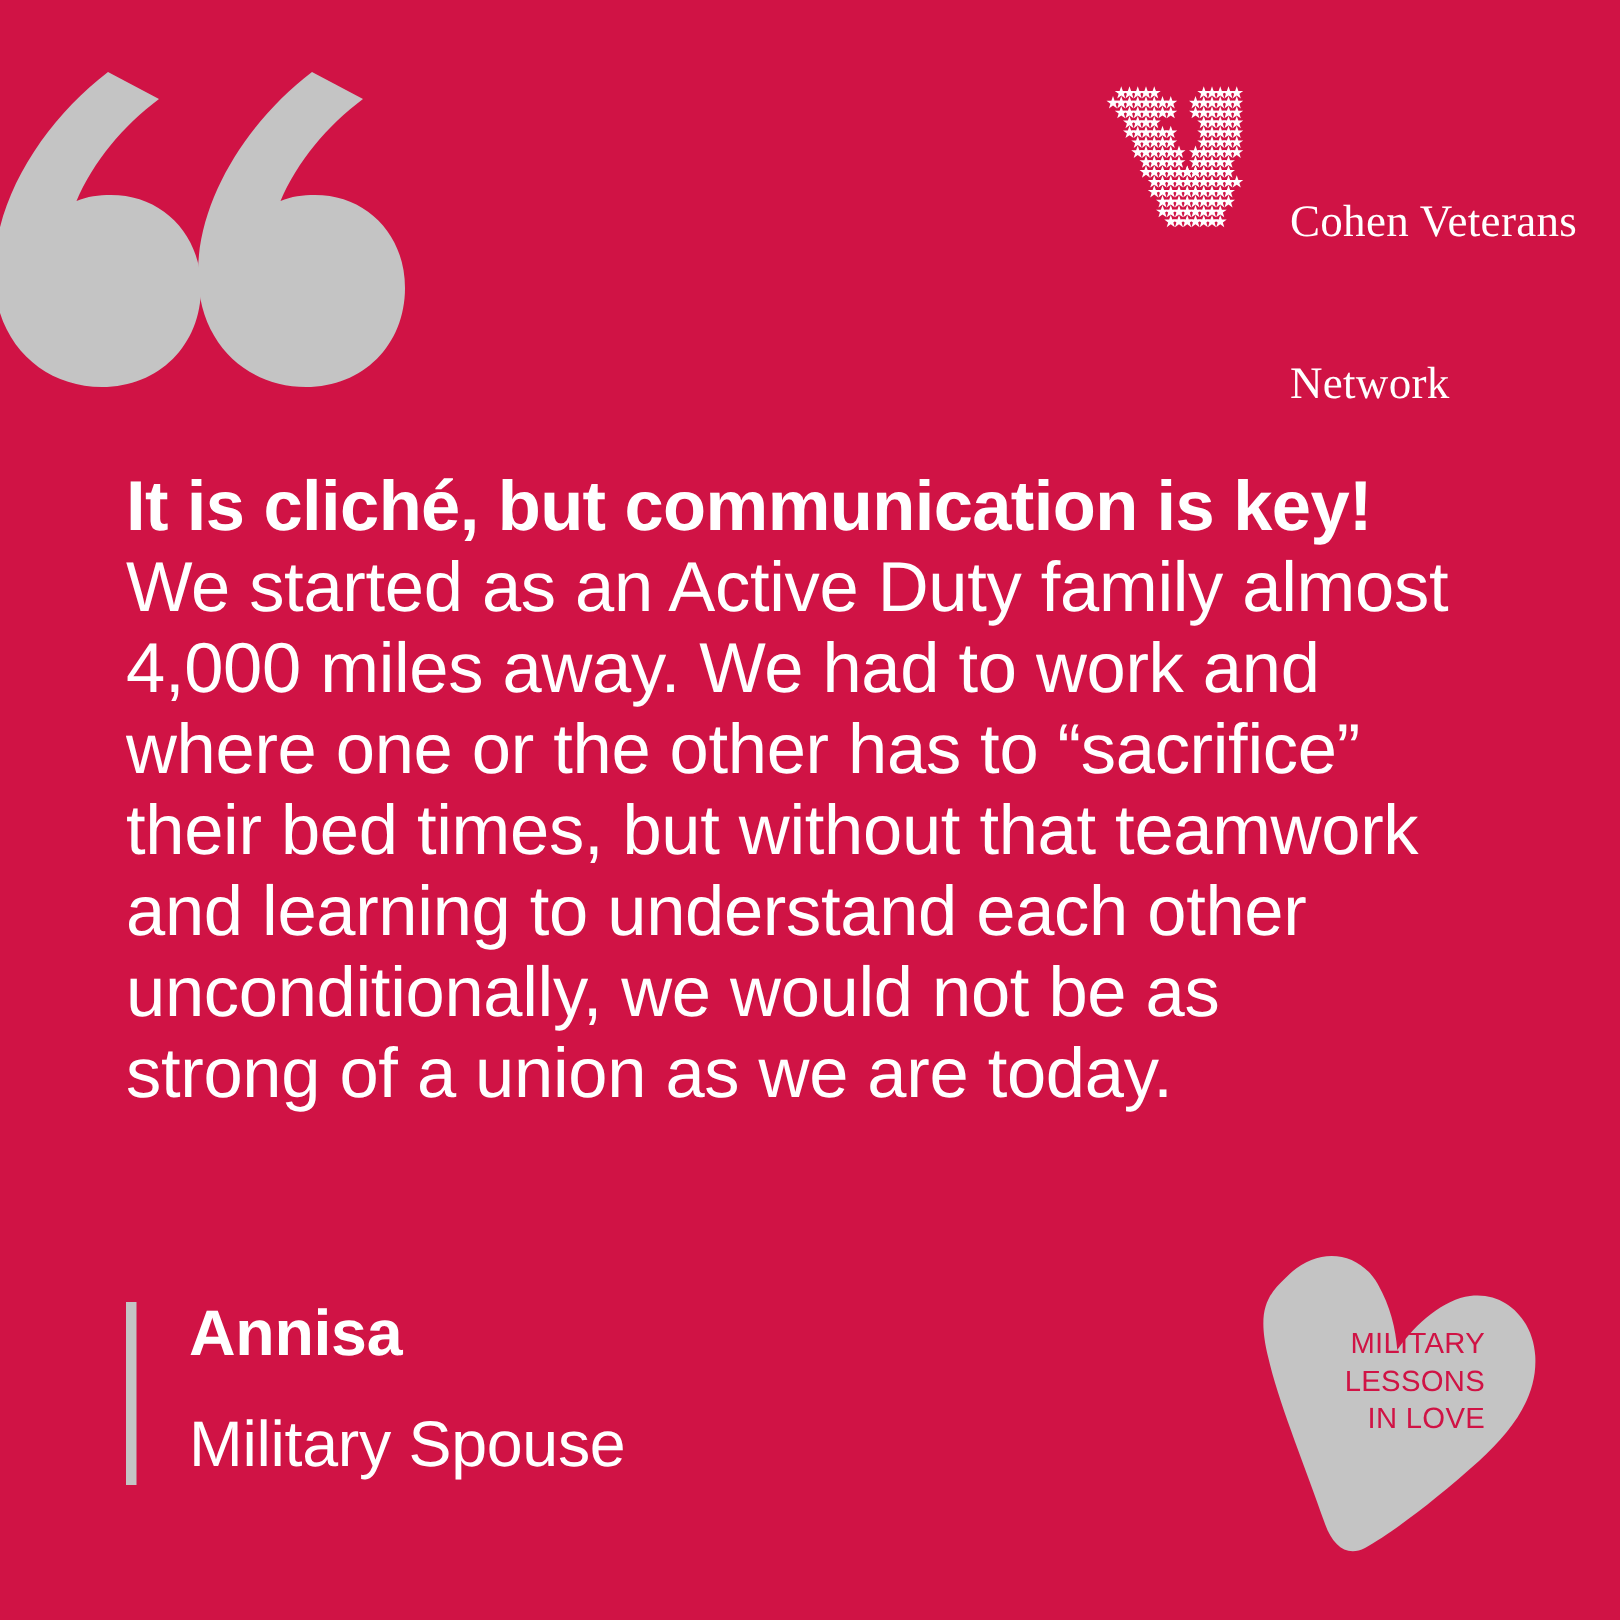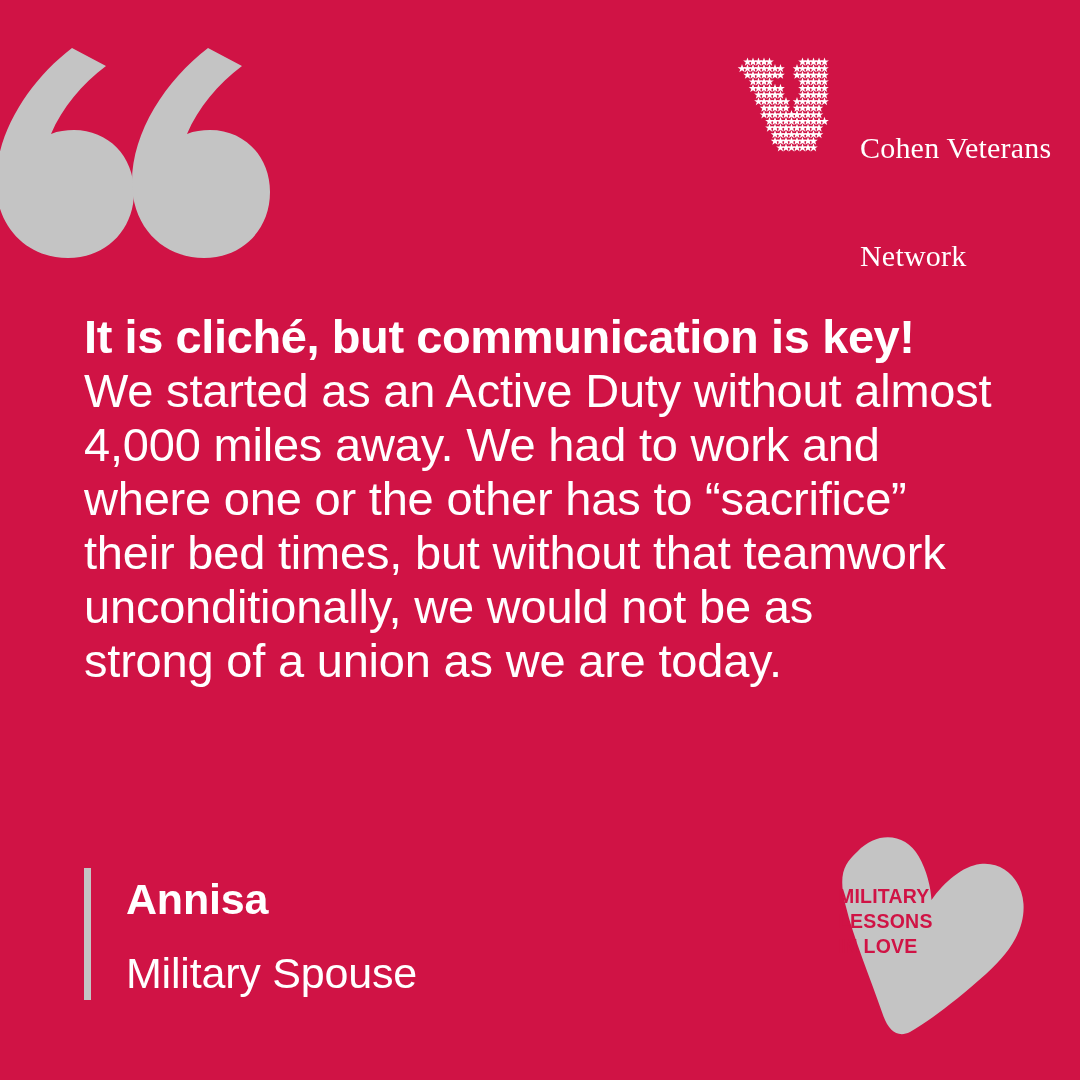--- a/index.html
+++ b/index.html
@@ -100,21 +100,20 @@
     flex-direction: column;
     justify-content: center;
   }
   #attribution-name {
     color: #ffffff;
     font-size: 43px;
     line-height: 54px;
     font-weight: 700;
     letter-spacing: -0.2px;
     white-space: pre;
-    margin-top: 10px;
   }
   #attribution-role {
     color: #ffffff;
     font-size: 43px;
     line-height: 54px;
     font-weight: 400;
     letter-spacing: -0.2px;
     white-space: pre;
     margin-top: 20px;
   }
@@ -131,26 +130,26 @@
     position: absolute;
     inset: 0;
     width: 210px;
     height: 216px;
   }
   #heart-label {
     position: absolute;
     left: 12px;
     top: 58px;
     width: 152px;
-    text-align: left;
+    text-align: right;
     color: #D01345;
     font-family: "Liberation Sans", sans-serif;
     font-size: 19.5px;
     line-height: 25px;
-    font-weight: 700;
+    font-weight: 400;
     letter-spacing: 0.2px;
   }
   .heart-label-line { display: block; white-space: pre; }
 </style>
 </head>
 <body>
 
 <div id="card">
 
   <div id="quote-mark">
@@ -324,24 +323,25 @@
         </g>
     </svg>
     <div id="logo-wordmark">
       <div>Cohen Veterans</div>
       <div>Network</div>
     </div>
   </div>
 
   <div id="quote-block">
     <div class="quote-line lead">It is cliché, but communication is key!</div>
-    <div class="quote-line">We started as an Active Duty without almost</div>
+    <div class="quote-line">We started as an Active Duty family almost</div>
     <div class="quote-line">4,000 miles away. We had to work and</div>
     <div class="quote-line">where one or the other has to “sacrifice”</div>
     <div class="quote-line">their bed times, but without that teamwork</div>
+    <div class="quote-line">and learning to understand each other</div>
     <div class="quote-line">unconditionally, we would not be as</div>
     <div class="quote-line">strong of a union as we are today.</div>
   </div>
 
   <div id="attribution">
     <div id="attribution-rule"></div>
     <div id="attribution-text">
       <div id="attribution-name">Annisa</div>
       <div id="attribution-role">Military Spouse</div>
     </div>

